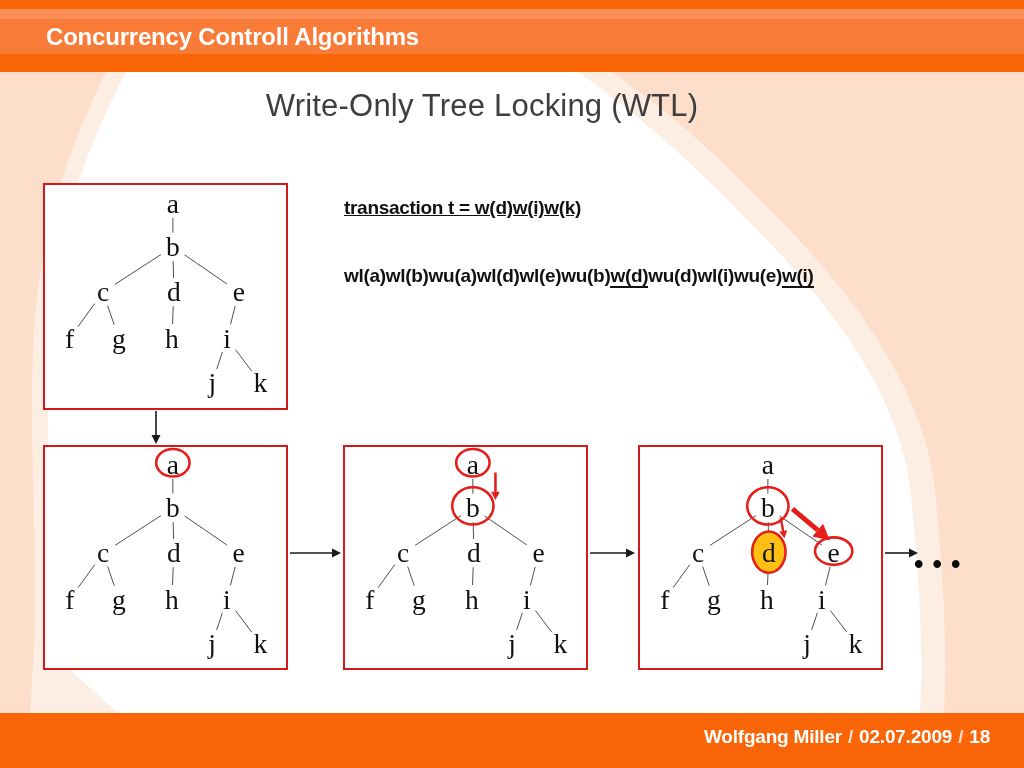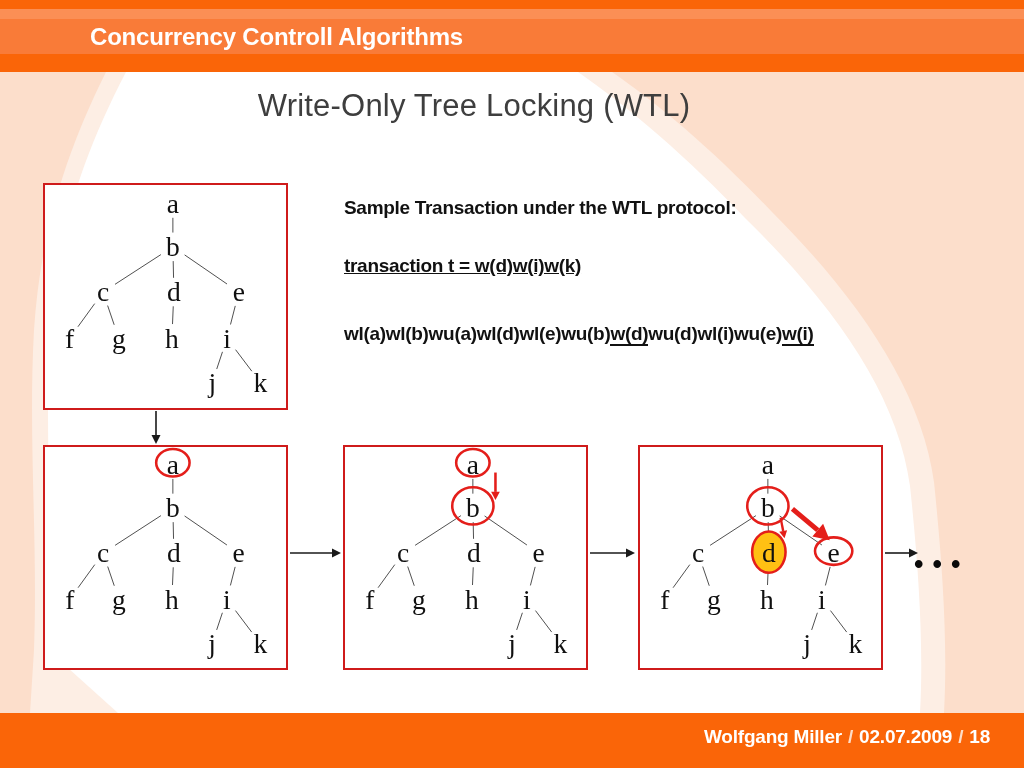--- a/index.html
+++ b/index.html
@@ -6,23 +6,23 @@
   .slide{position:relative;width:1024px;height:768px;overflow:hidden;background:#fff;
          font-family:"Liberation Sans",sans-serif;}
   .bg{position:absolute;inset:0;z-index:0;}
   
   .header{position:absolute;left:0;top:0;width:100%;height:72px;z-index:3;}
   .band1{position:absolute;left:0;top:0;width:100%;height:9px;background:var(--accent);}
   .band2{position:absolute;left:0;top:9px;width:100%;height:10px;background:var(--accent-light);}
   .band3{position:absolute;left:0;top:19px;width:100%;height:35px;background:var(--accent-mid);}
   .band4{position:absolute;left:0;top:54px;width:100%;height:18px;background:var(--accent);}
   .header-title{line-height:35px;padding-left:46px;font-size:24px;font-weight:700;
-                color:#fff;letter-spacing:-0.2px;margin-left:44px;}
-  
-  .slide-title{position:absolute;left:224px;top:88px;width:500px;text-align:center;z-index:2;
+                color:#fff;letter-spacing:-0.2px;}
+  
+  .slide-title{position:absolute;left:232px;top:88px;width:500px;text-align:center;z-index:2;
                font-size:31px;color:var(--title-text);letter-spacing:0.2px;}
   
   .textblock{position:absolute;left:344px;top:197px;width:610px;z-index:2;color:var(--ink);
              font-weight:700;font-size:19px;letter-spacing:-0.3px;}
   .tb-heading{margin:0 0 36px 0;}
   .tb-trans{margin:0 0 41px 0;text-decoration:underline;}
   .locks{line-height:31.5px;}
   .locks .ul{border-bottom:2px solid var(--ink);}
   
   .tbox{position:absolute;border:2.5px solid var(--box-red);background:#fff;z-index:2;box-sizing:border-box;}
@@ -60,21 +60,20 @@
     <div class="band2"></div>
     <div class="band3">
       <div class="header-title">Concurrency Controll Algorithms</div>
     </div>
     <div class="band4"></div>
   </div>
 
   <div class="slide-title">Write-Only Tree Locking (WTL)</div>
 
   <div class="textblock">
-    <div class="tb-heading">Sample Transaction under the WTL protocol:</div>
     <div class="tb-trans">transaction t = w(d)w(i)w(k)</div>
     <div class="locks">
         <div><span>wl(a)wl(b)wu(a)wl(d)wl(e)wu(b)</span><span class="ul">w(d)</span><span>wu(d)wl(i)wu(e)</span><span class="ul">w(i)</span></div>
       </div>
   </div>
 
   <div class="tbox" id="box0">
     <svg viewBox="0 0 245 225" class="tree">
         <line x1="130" y1="32.5" x2="130" y2="47.5" stroke="#4d4d4d" stroke-width="1"></line>
         <line x1="117.83083324408265" y1="69.88424888411546" x2="71.16916675591735" y2="100.11575111588454" stroke="#4d4d4d" stroke-width="1"></line>

